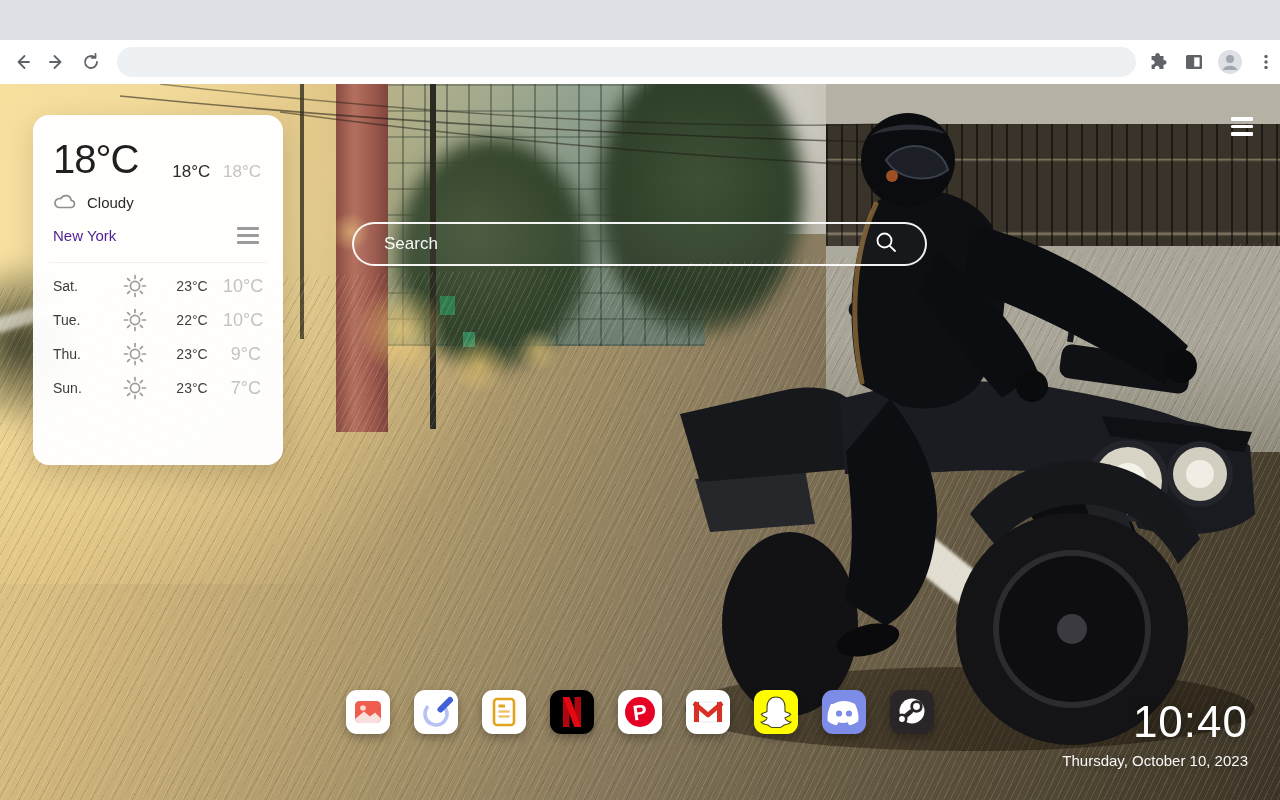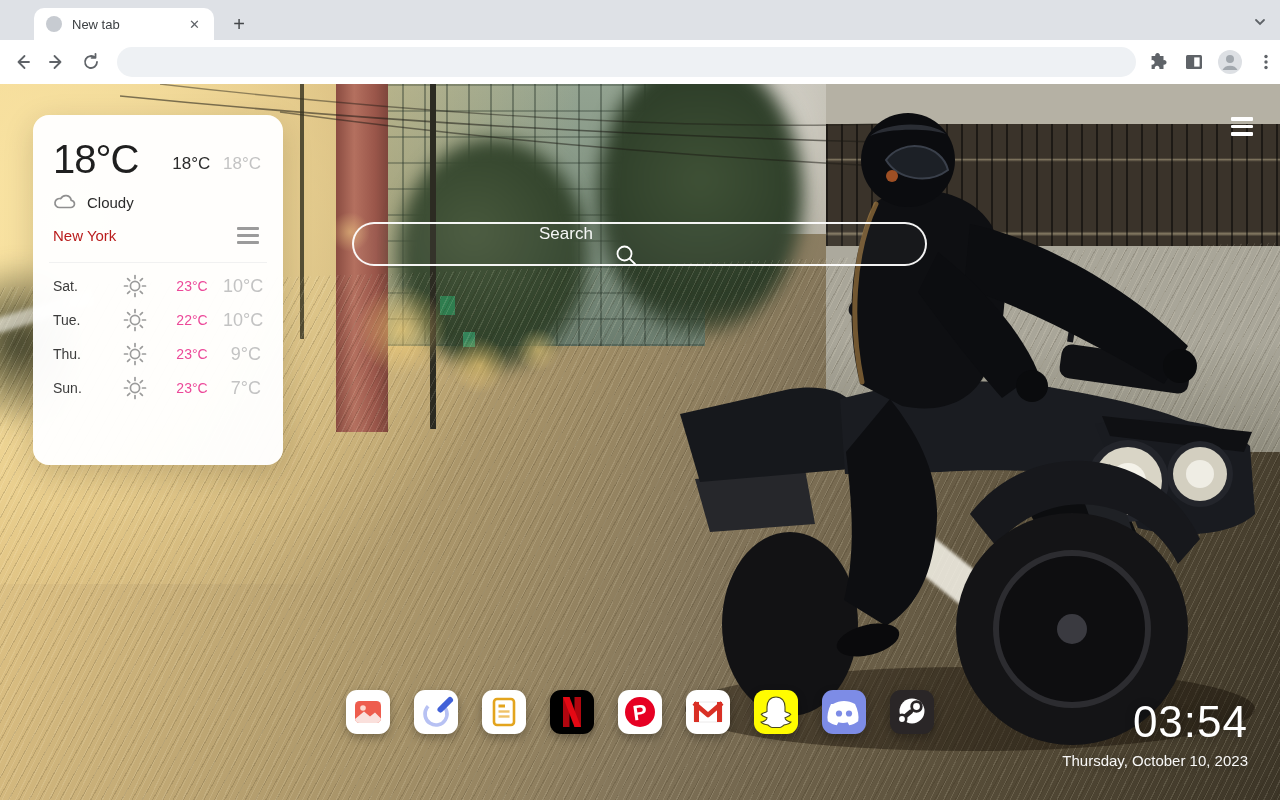--- a/index.html
+++ b/index.html
@@ -71,42 +71,42 @@
   .b4 { left:330px; top:128px; width:40px; height:40px; background:radial-gradient(circle, rgba(255,224,140,.45), rgba(255,224,140,0) 70%); }
   .lane { left:878px; top:408px; width:300px; height:36px; background:rgba(247,244,234,.85);
     transform:rotate(39deg); transform-origin:left top; filter:blur(1.5px); }
   .curbline { left:-18px; top:222px; width:112px; height:15px; background:rgba(250,248,240,.6);
     transform:rotate(-17deg); filter:blur(2px); }
   .moto { left:640px; top:0; width:640px; height:716px; }
 
   
   .wcard { position:absolute; left:33px; top:115px; width:250px; height:350px; background:rgba(255,255,255,.97);
     border-radius:16px; box-shadow:0 8px 30px rgba(40,30,10,.18); padding:22px 22px 0 20px; }
-  .wtop { display:flex; justify-content:space-between; align-items:center; }
+  .wtop { display:flex; justify-content:space-between; align-items:flex-end; }
   .wtemp { font-size:40px; color:#1f1f1f; letter-spacing:-1px; }
   .whl { margin-top:8px; font-size:17px; }
   .whigh { color:#2b2b2b; } .wlow { color:#c3c3c3; margin-left:8px; }
   .wcond { display:flex; align-items:center; gap:10px; margin-top:10px; font-size:15px; color:#2b2b2b; }
   .wcity-row { display:flex; justify-content:space-between; align-items:center; margin-top:12px; }
-  .wcity { font-size:15px; color:#b91c1c; }
+  .wcity { font-size:15px; color:#4c1d95; }
   .wmenu { display:flex; flex-direction:column; gap:4px; padding:2px; }
   .wmenu span { display:block; width:22px; height:3px; background:#9b9b9b; border-radius:1px; }
   .wdivider { height:1px; background:#f1f1f1; margin:16px -6px 6px -4px; }
   .frow { display:grid; grid-template-columns:56px 52px 62px 1fr; align-items:center; height:34px; }
   .fday { font-size:14px; color:#3c3c3c; }
   .wicon { justify-self:center; width:26px; height:26px; }
   .wicon svg { display:none; width:26px; height:26px; }
   .wicon[data-icon="sun"] svg.g-sun { display:block; }
   .wicon[data-icon="cloud"] svg.g-cloud { display:block; }
-  .fhigh { font-size:14px; color:#ec4899; justify-self:center; }
+  .fhigh { font-size:14px; color:#404040; justify-self:center; }
   .flow { font-size:18px; color:#c3c3c3; justify-self:end; }
 
   
   .searchbar { position:absolute; left:352px; top:222px; width:575px; height:44px; border:2px solid rgba(255,255,255,.95);
-    border-radius:22px; display:flex; align-items:center; background:rgba(255,255,255,.04);flex-direction:column; }
+    border-radius:22px; display:flex; align-items:center; background:rgba(255,255,255,.04); }
   .search-input { flex:1; background:transparent; border:none; outline:none; font-size:17px; color:#fff; padding:0 10px 0 30px; }
   .search-input::placeholder { color:rgba(255,255,255,.95); }
   .mag { margin-right:28px; flex:0 0 auto; }
   .page-menu { position:absolute; left:1228px; top:114px; display:flex; flex-direction:column; gap:4px; padding:3px; }
   .page-menu span { width:22px; height:3.5px; background:#fff; border-radius:1px; }
 
   .dock { position:absolute; left:346px; top:690px; display:flex; gap:24px; }
   .tile { width:44px; height:44px; border-radius:11px; background:#fff; display:flex; align-items:center;
     justify-content:center; box-shadow:0 4px 10px rgba(0,0,0,.28); }
   .tile.dark { background:#000; } .tile.snap { background:#fffc00; } .tile.disc { background:#7d8ce6; } .tile.steam { background:#2a2627; }
@@ -114,33 +114,20 @@
   .clock { position:absolute; right:32px; top:700px; text-align:right; color:#fff;
     text-shadow:0 1px 10px rgba(0,0,0,.4); }
   .clock-time { font-size:44px; font-weight:400; letter-spacing:1px; line-height:1.0; }
   .clock-date { font-size:15px; margin-top:8px; opacity:.96; }
 </style>
 </head>
 <body>
 
 <div class="stage">
 
-  <div class="tabstrip">
-    <div class="tab">
-      <div class="favicon"></div>
-      <div class="tab-title">New tab</div>
-      <div class="tab-close">✕</div>
-    </div>
-    <div class="newtab-btn">+</div>
-    <div class="strip-chevron">
-      <svg width="16" height="16" viewBox="0 0 16 16">
-          <polyline points="4,6 8,10 12,6" fill="none" stroke="#5f6368" stroke-width="1.8" stroke-linecap="round"></polyline>
-        </svg>
-    </div>
-  </div>
 
   <div class="toolbar">
     <div class="nav-ic">
       <svg width="20" height="20" viewBox="0 0 20 20">
           <path d="M12.5 4 L6.5 10 L12.5 16 M6.5 10 H17" fill="none" stroke="#5f6368" stroke-width="1.8" stroke-linecap="round" stroke-linejoin="round"></path>
         </svg>
     </div>
     <div class="nav-ic">
       <svg width="20" height="20" viewBox="0 0 20 20">
           <path d="M7.5 4 L13.5 10 L7.5 16 M13.5 10 H3" fill="none" stroke="#5f6368" stroke-width="1.8" stroke-linecap="round" stroke-linejoin="round"></path>
@@ -434,17 +421,17 @@
       <svg width="44" height="44" viewBox="0 0 44 44">
           <circle cx="22" cy="21" r="12.5" fill="#fff"></circle>
           <circle cx="26.5" cy="16.5" r="4.8" fill="none" stroke="#2a2627" stroke-width="2.8"></circle>
           <line x1="11.5" y1="29.5" x2="21" y2="21.5" stroke="#2a2627" stroke-width="4.4" stroke-linecap="round"></line>
           <circle cx="12" cy="29" r="4.2" fill="#fff" stroke="#2a2627" stroke-width="2.6"></circle>
         </svg>
     </div>
   </div>
 
   <div class="clock">
-    <div class="clock-time">03:54</div>
+    <div class="clock-time">10:40</div>
     <div class="clock-date">Thursday, October 10, 2023</div>
   </div>
 
 </div>
 
 </body></html>

